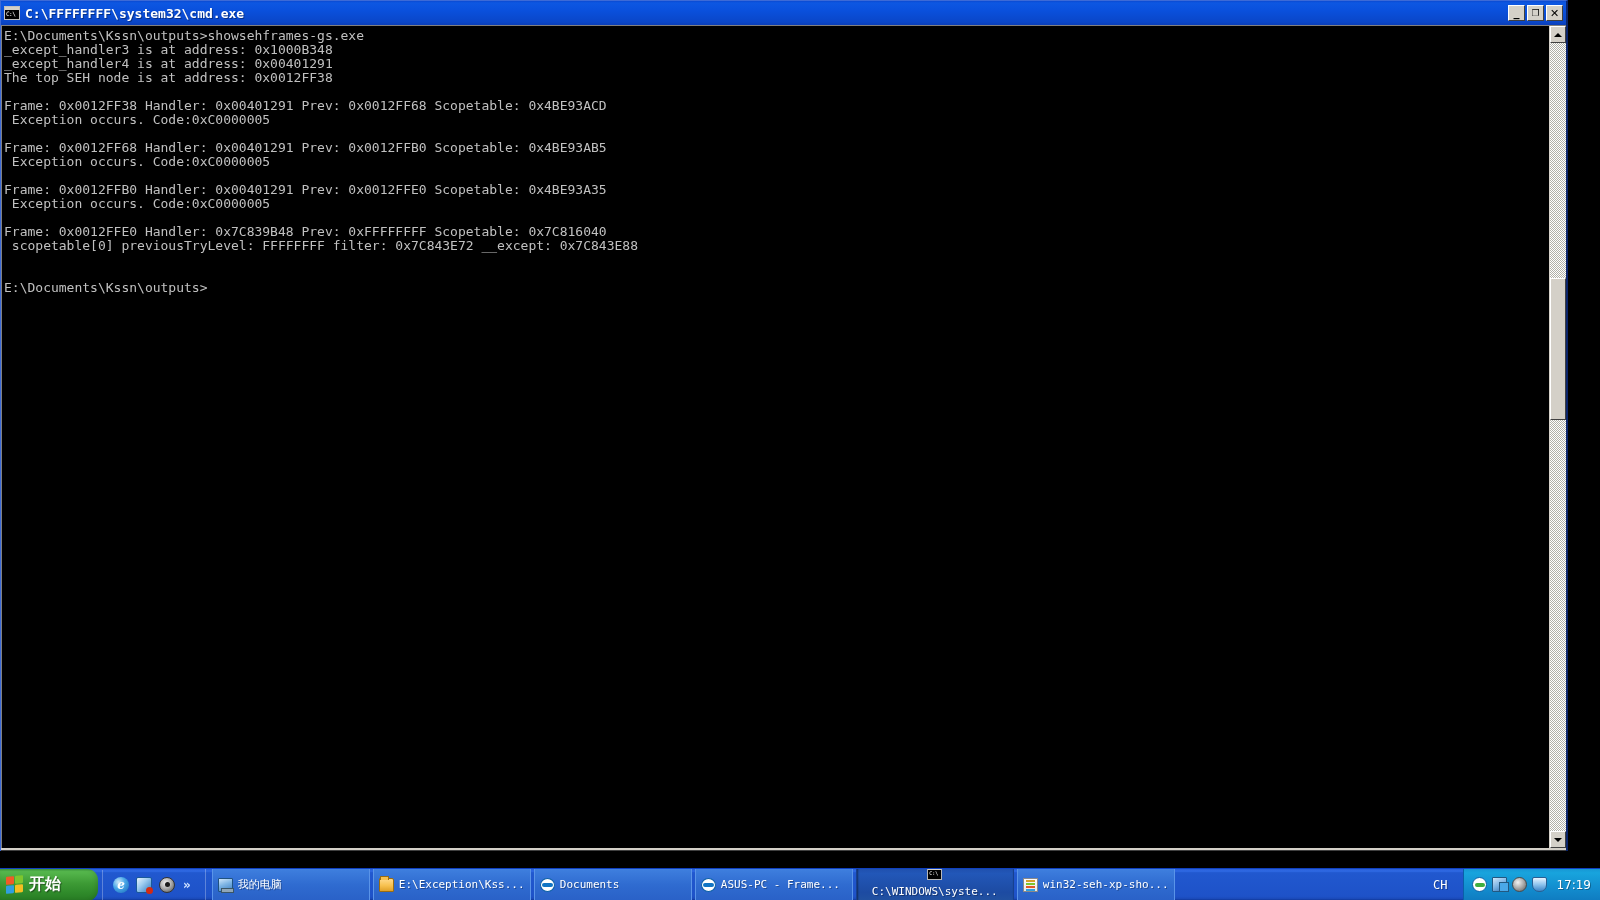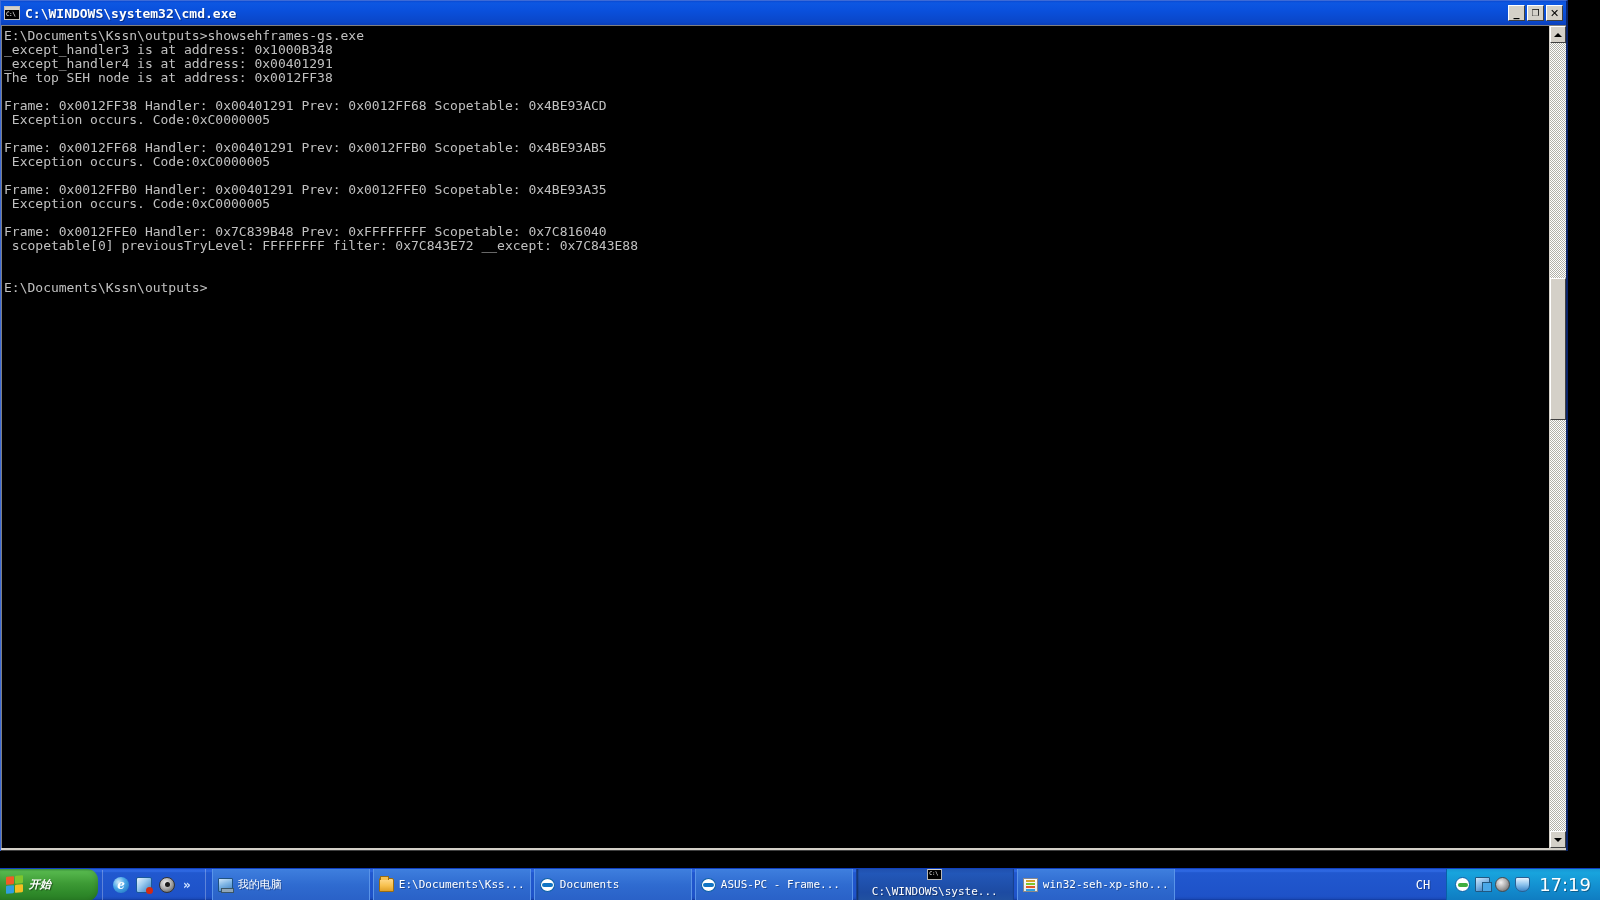--- a/index.html
+++ b/index.html
@@ -216,23 +216,22 @@
     flex-shrink: 0;
   }
   #start-flag i { display: block; border-radius: 1px; }
   #start-flag i:nth-child(1){ background: #f05a28; }
   #start-flag i:nth-child(2){ background: #7ec62e; }
   #start-flag i:nth-child(3){ background: #2f9fe0; }
   #start-flag i:nth-child(4){ background: #f5bf22; }
   #start-label {
     color: #ffffff;
     font-family: "DejaVu Sans", sans-serif;
-    font-size: 11px;
+    font-size: 16px;
     font-weight: bold;
-    font-style: italic;
     text-shadow: 1px 1px 1px rgba(0,0,0,0.45);
     white-space: nowrap;
   }
 
   
   #quick-launch {
     display: flex;
     align-items: center;
     gap: 7px;
     padding: 0 6px 0 10px;
@@ -429,34 +428,34 @@
     border:1px solid #4a4a4a;
   }
   .tr-shield {
     background: linear-gradient(to bottom,#e8f4ff 0%,#8fc4ee 50%,#3f86c8 100%);
     border:1px solid #2a5f92;
     border-radius: 2px 2px 7px 7px;
   }
   #tray-clock {
     color:#ffffff;
     font-family:"DejaVu Sans", sans-serif;
-    font-size:18px;
+    font-size:12px;
     margin-left:4px;
     text-shadow: 1px 1px 0 rgba(0,0,0,0.3);
     white-space: nowrap;
   }
 </style>
 </head>
 <body>
 
 <div id="console-window">
 
   <div id="titlebar">
     <div id="title-icon"></div>
-    <div id="title-text">C:\WINDOWS\system32\cmd.exe</div>
+    <div id="title-text">C:\FFFFFFFF\system32\cmd.exe</div>
     <div id="titlebar-buttons">
       <div class="tb-btn tb-min">
         <span>_</span>
       </div>
       <div class="tb-btn tb-max">
         <span>❐</span>
       </div>
       <div class="tb-btn tb-close">
         <span>✕</span>
       </div>
@@ -519,21 +518,21 @@
     <div id="ql-chevron">»</div>
   </div>
 
   <div id="task-buttons">
     <div class="task-btn">
       <div class="tb-icon ic-computer"></div>
       <div class="task-label">我的电脑</div>
     </div>
     <div class="task-btn">
       <div class="tb-icon ic-folder"></div>
-      <div class="task-label">E:\Documents\Kss...</div>
+      <div class="task-label">E:\Exception\Kss...</div>
     </div>
     <div class="task-btn">
       <div class="tb-icon ic-tv"></div>
       <div class="task-label">Documents</div>
     </div>
     <div class="task-btn">
       <div class="tb-icon ic-tv"></div>
       <div class="task-label">ASUS-PC - Frame...</div>
     </div>
     <div class="task-btn active">

